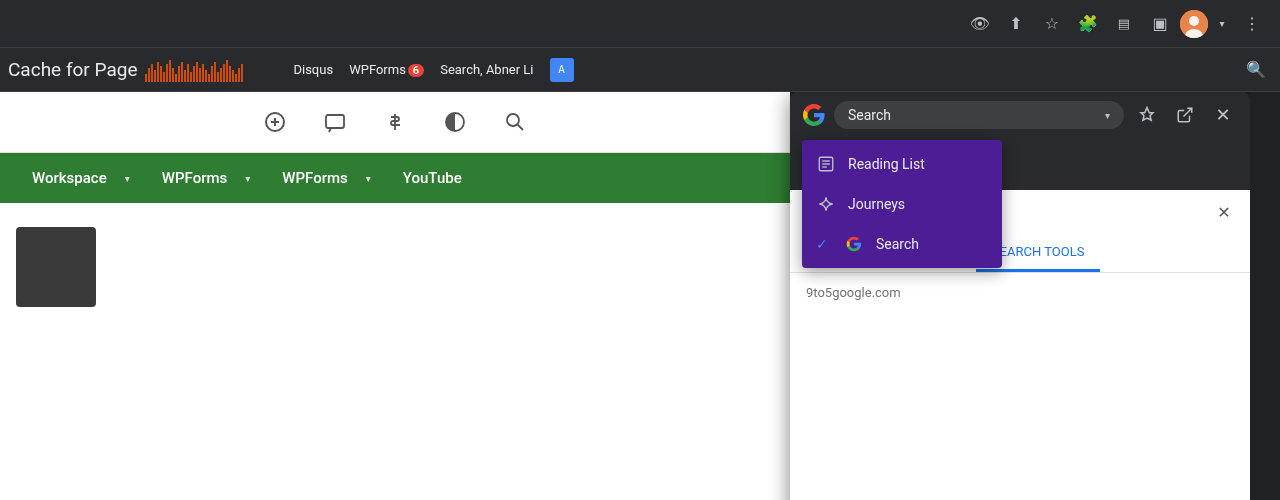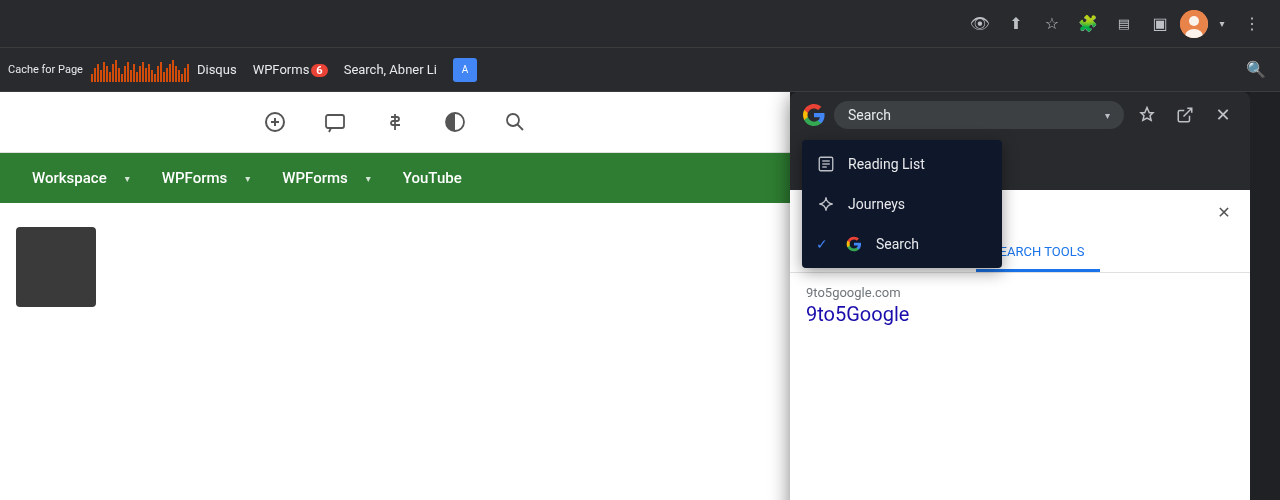--- a/index.html
+++ b/index.html
@@ -82,21 +82,21 @@
     .address-bar-left {
       display: flex;
       align-items: center;
       gap: 8px;
       flex: 1;
       overflow: hidden;
     }
 
     .cache-text {
       color: #e8eaed;
-      font-size: 11px;
+      font-size: 19px;
       white-space: nowrap;
     }
 
     .soundcloud-bars {
       display: flex;
       align-items: flex-end;
       gap: 1px;
       height: 24px;
     }
 
@@ -106,20 +106,21 @@
       background: #ff5500;
       opacity: 0.8;
     }
 
     .address-bar-dividers {
       display: flex;
       align-items: center;
       gap: 16px;
       color: #e8eaed;
       font-size: 13px;
+      margin-left: 42px;
     }
 
     .badge {
       background: #ea4335;
       color: white;
       border-radius: 10px;
       padding: 0 5px;
       font-size: 11px;
       font-weight: bold;
       margin-left: 2px;
@@ -318,21 +319,21 @@
       justify-content: center;
       font-size: 16px;
     }
 
     
     .dropdown-menu {
       position: absolute;
       top: 48px;
       left: 12px;
       width: 200px;
-      background: #0f172a;
+      background: #4c1d95;
       border-radius: 4px;
       box-shadow: 0 4px 16px rgba(0,0,0,0.4);
       z-index: 10;
       padding: 4px 0;
     }
 
     .dropdown-item {
       display: flex;
       align-items: center;
       padding: 10px 14px;
@@ -649,20 +650,19 @@
       </div>
 
       <div class="search-tabs">
         <div class="search-tab">SHOPPING</div>
         <div class="search-tab">BOOKS</div>
         <div class="search-tab active">SEARCH TOOLS</div>
       </div>
 
       <div class="search-result">
         <div class="result-domain">9to5google.com</div>
-        <div class="result-title">9to5Google</div>
       </div>
     </div>
   </div>
 
   <div class="dark-overlay"></div>
 
 </div>
 
 </body></html>

